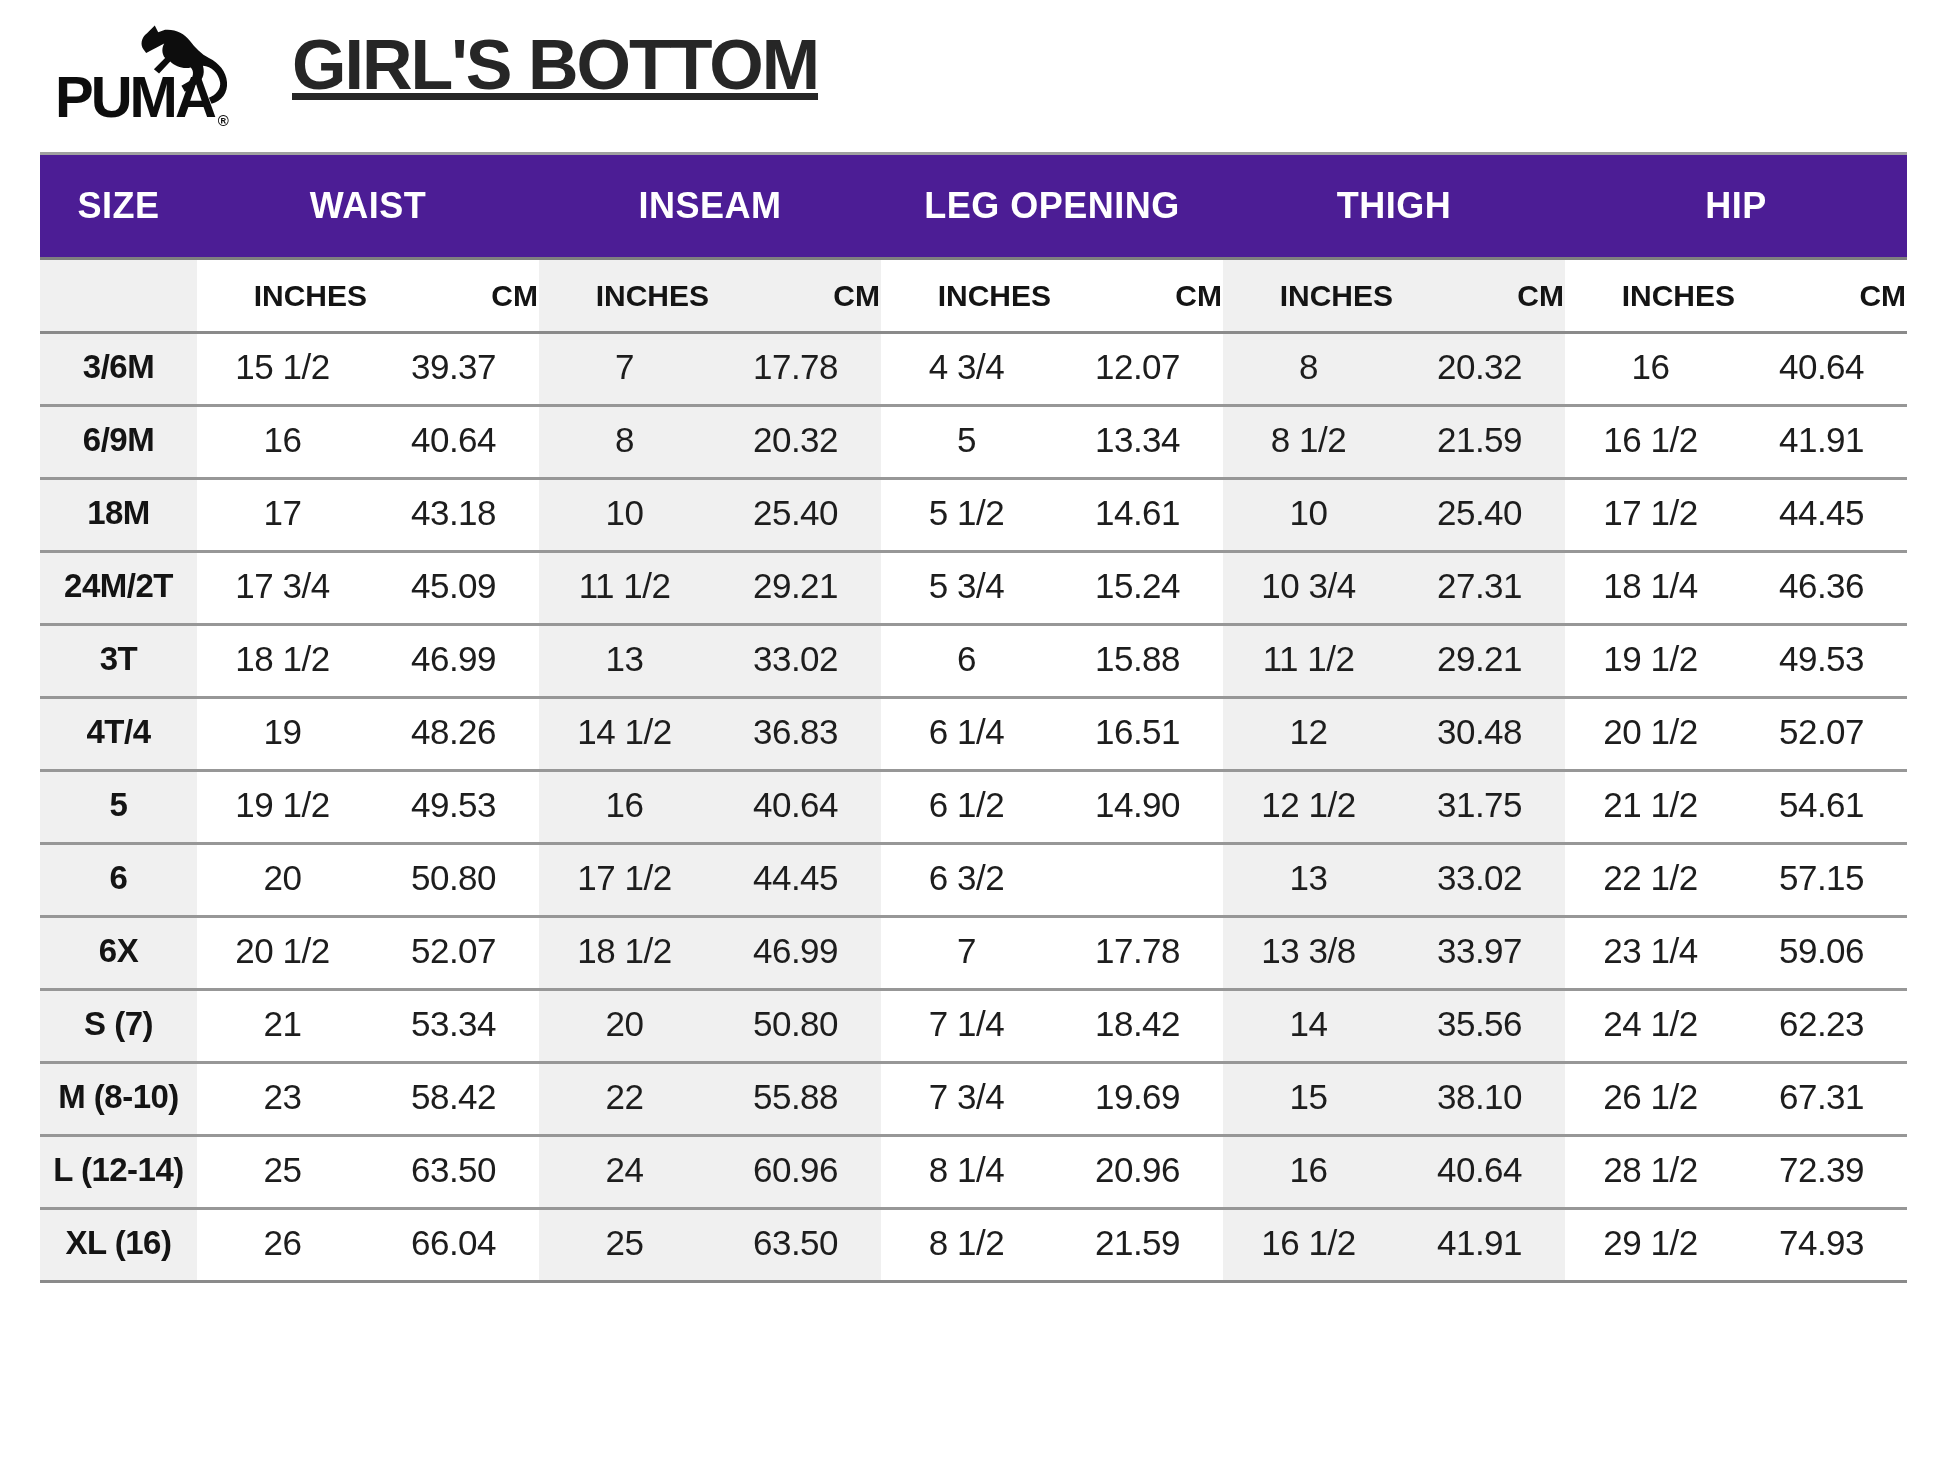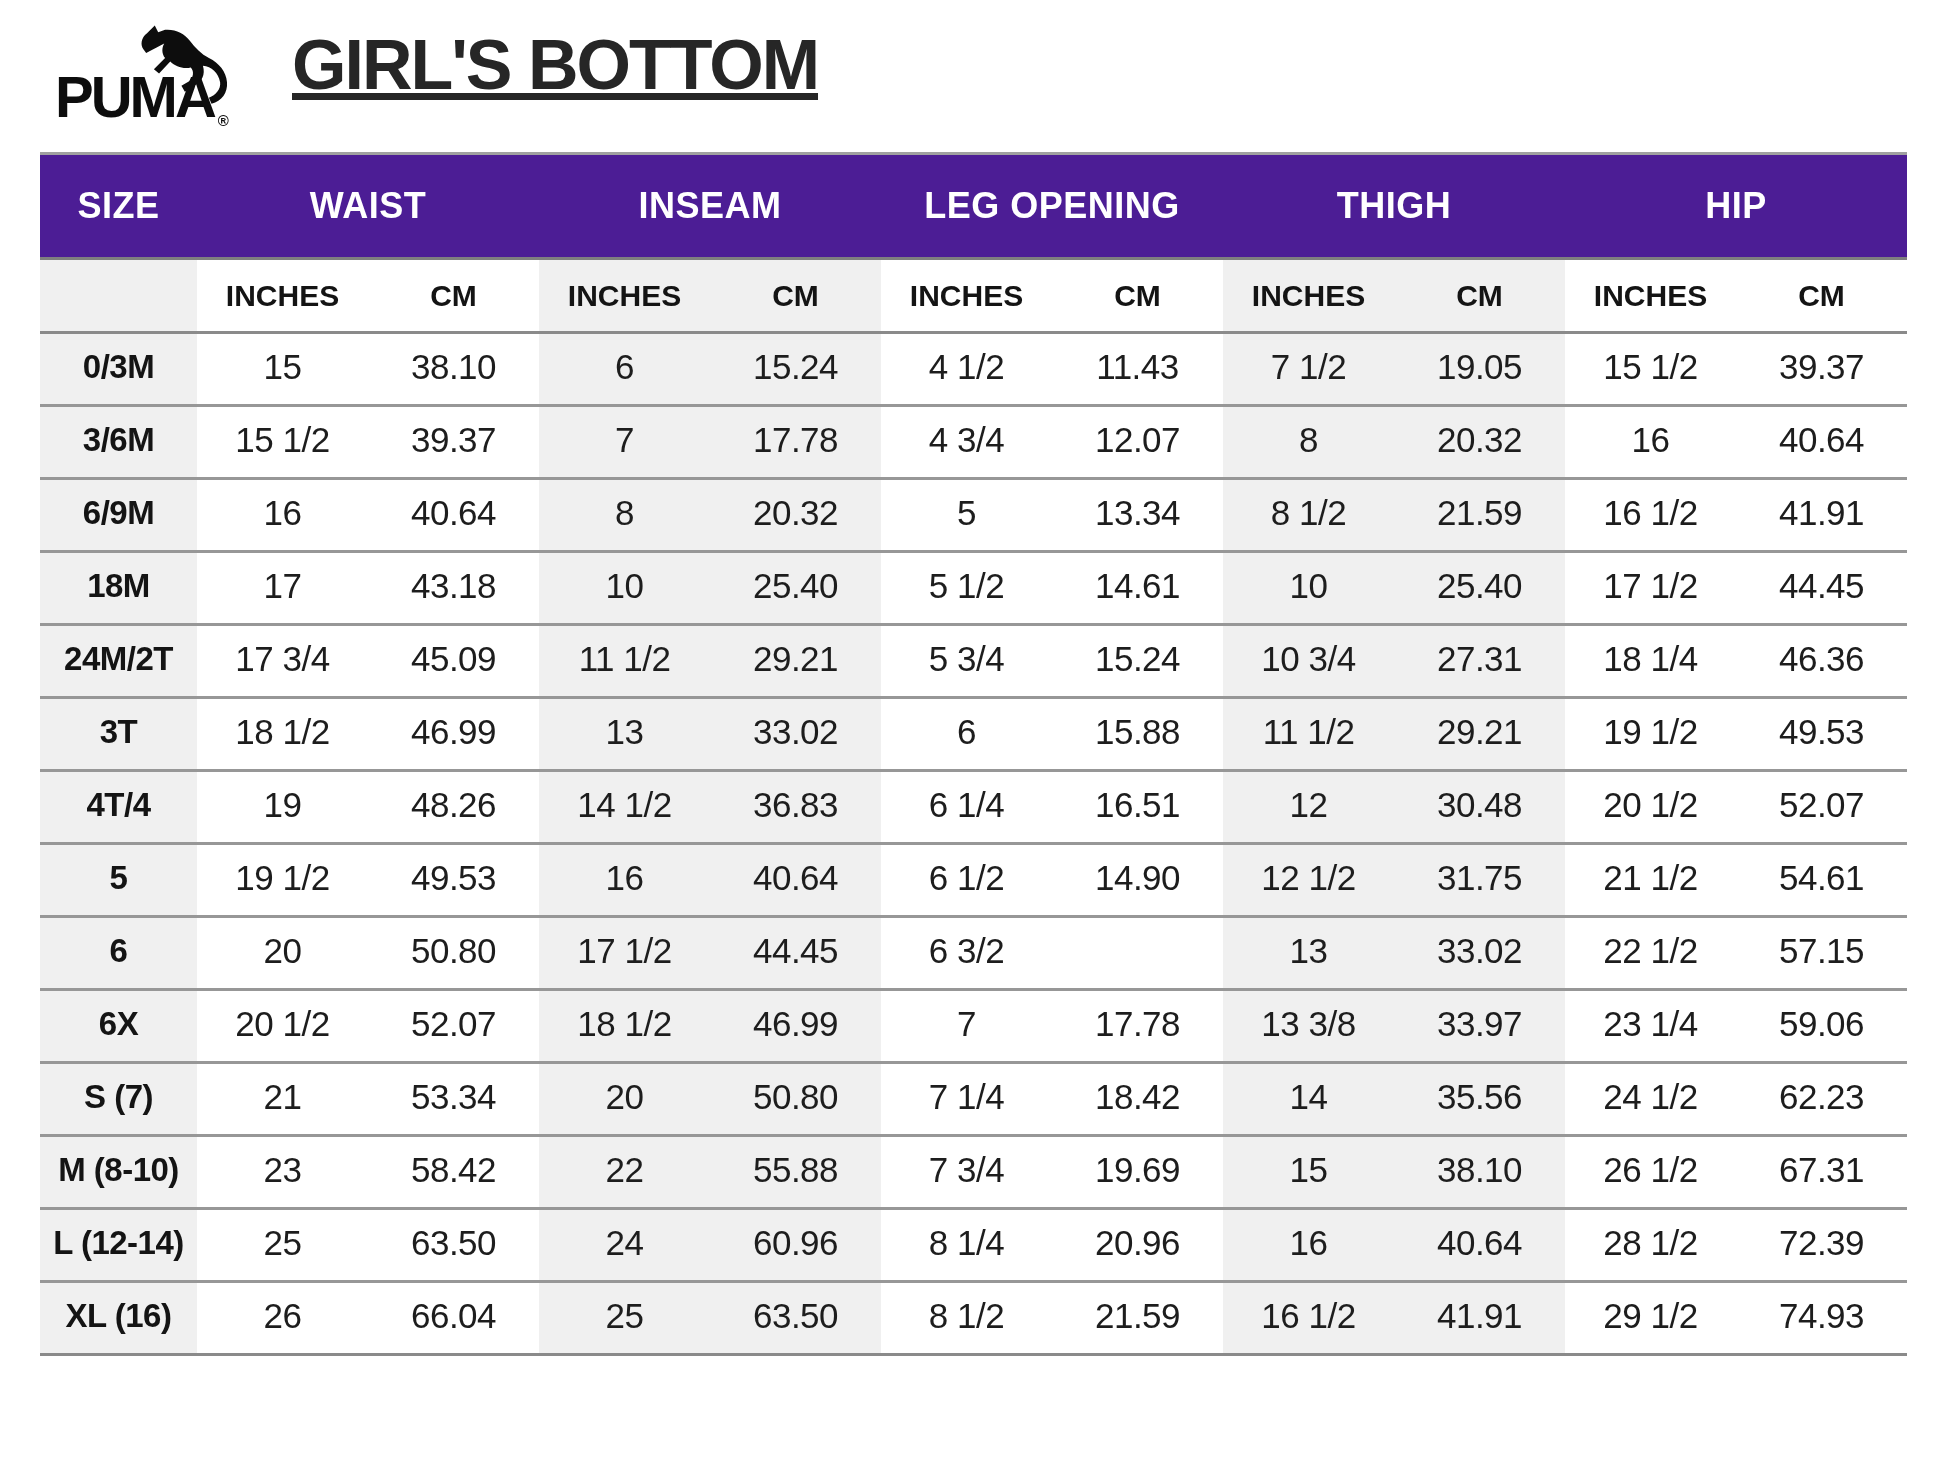--- a/index.html
+++ b/index.html
@@ -21,21 +21,21 @@
     border-collapse:collapse;table-layout:fixed;
     border-top:3px solid #a0a0a0;border-bottom:3px solid #8a8a8a;
   }
   tr.groups th{
     height:100px;background:#4c1d95;color:#ffffff;
     font-size:36px;font-weight:bold;letter-spacing:0.5px;
     border-bottom:3px solid #7f7f7f;text-align:center;vertical-align:middle;
   }
   tr.units th{
     height:69px;font-size:30px;font-weight:bold;color:#141414;
-    border-bottom:3px solid #8a8a8a;text-align:center;vertical-align:middle;
+    border-bottom:3px solid #8a8a8a;text-align:right;vertical-align:middle;
     background:#ffffff;letter-spacing:0;
   }
   tbody tr{height:73px;}
   tbody th,tbody td{
     border-top:3px solid #979797;text-align:center;vertical-align:middle;
     background:#ffffff;padding:0 0 5px 0;
   }
   tbody th.size{font-weight:bold;font-size:33px;color:#141414;letter-spacing:-0.5px;}
   tbody td{font-size:35px;font-weight:normal;color:#1d1d1d;letter-spacing:-0.5px;}
   .band-gray{background:#f0f0f0 !important;}
@@ -92,33 +92,20 @@
         <th>INCHES</th>
         <th>CM</th>
         <th class="band-gray">INCHES</th>
         <th class="band-gray">CM</th>
         <th>INCHES</th>
         <th>CM</th>
       </tr>
     </thead>
     <tbody>
         <tr>
-          <th class="size band-gray">0/3M</th>
-          <td>15</td>
-          <td>38.10</td>
-          <td class="band-gray">6</td>
-          <td class="band-gray">15.24</td>
-          <td>4 1/2</td>
-          <td>11.43</td>
-          <td class="band-gray">7 1/2</td>
-          <td class="band-gray">19.05</td>
-          <td>15 1/2</td>
-          <td>39.37</td>
-        </tr>
-        <tr>
           <th class="size band-gray">3/6M</th>
           <td>15 1/2</td>
           <td>39.37</td>
           <td class="band-gray">7</td>
           <td class="band-gray">17.78</td>
           <td>4 3/4</td>
           <td>12.07</td>
           <td class="band-gray">8</td>
           <td class="band-gray">20.32</td>
           <td>16</td>

